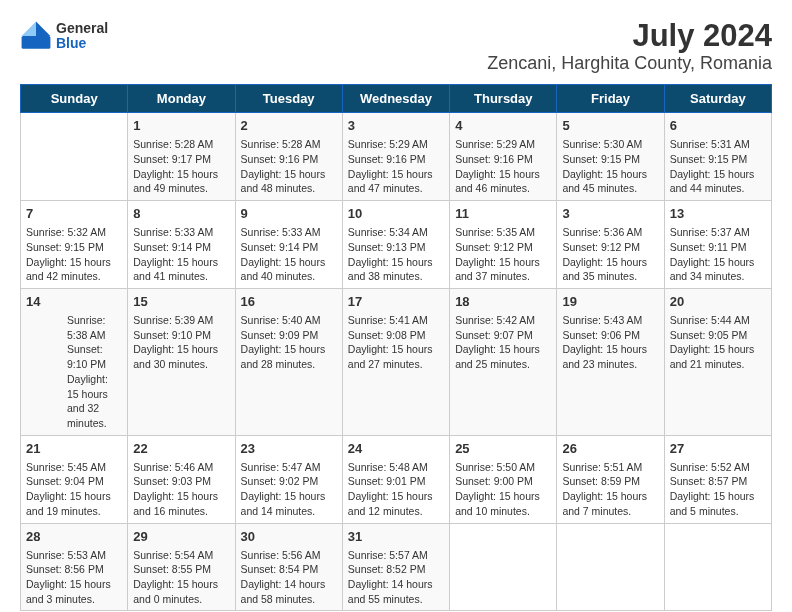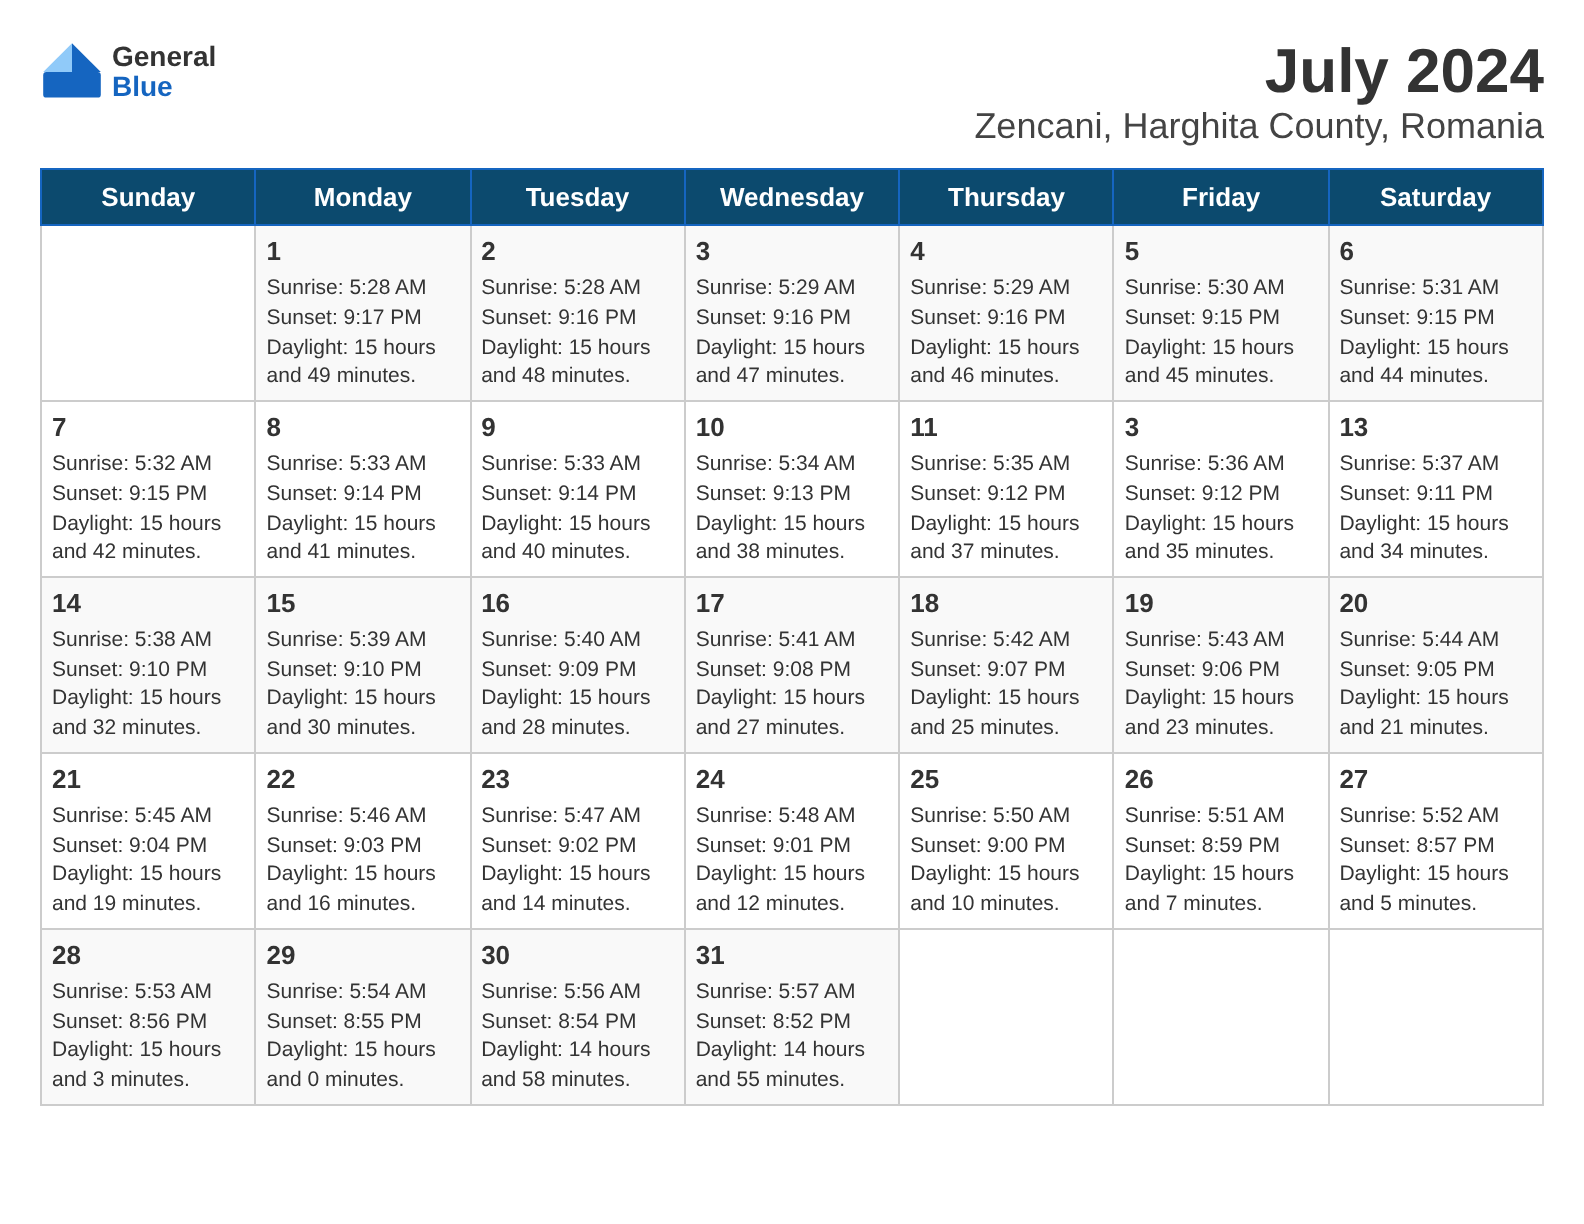--- a/index.html
+++ b/index.html
@@ -208,21 +208,21 @@
           <span class="day-number">13</span>
           <div style="white-space: pre-line;">Sunrise: 5:37 AM
 Sunset: 9:11 PM
 Daylight: 15 hours
 and 34 minutes.</div>
         </td>
       </tr>
       <tr>
         <td>
           <span class="day-number">14</span>
-          <div style="white-space: pre-line;">Sunrise: 5:38 AM
+          <div style="white-space: pre-line; margin-left: 41px;">Sunrise: 5:38 AM
 Sunset: 9:10 PM
 Daylight: 15 hours
 and 32 minutes.</div>
         </td>
         <td>
           <span class="day-number">15</span>
           <div style="white-space: pre-line;">Sunrise: 5:39 AM
 Sunset: 9:10 PM
 Daylight: 15 hours
 and 30 minutes.</div>

